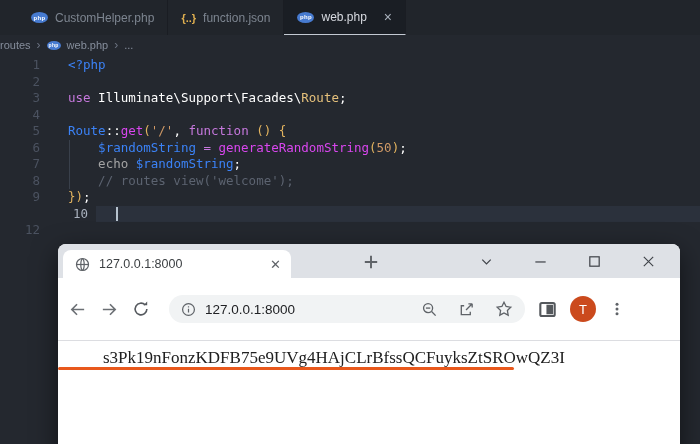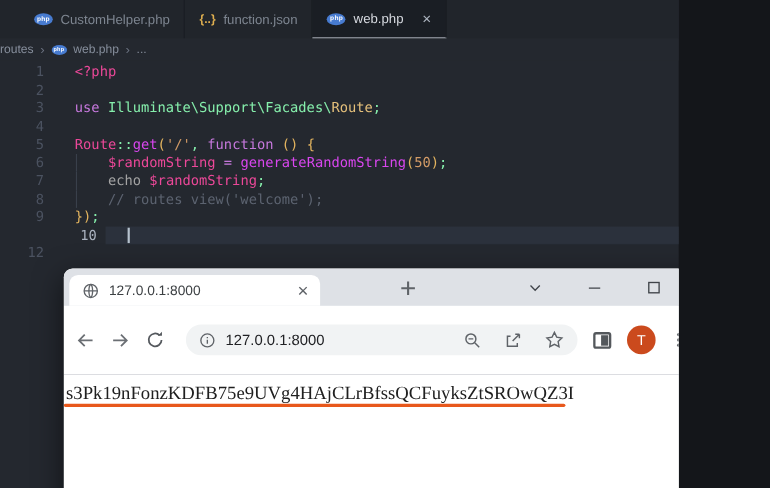--- a/index.html
+++ b/index.html
@@ -1,18 +1,18 @@
 <!DOCTYPE html>
 <html><head>
 <meta charset="utf-8">
 <style>
   * { margin:0; padding:0; box-sizing:border-box; }
   html,body { background:#14161a; }
   .screen{
-    position:relative; width:617px; height:444px; overflow:hidden;
+    position:relative; width:700px; height:444px; overflow:hidden;
     background:#24282f; font-family:"Liberation Sans", sans-serif;
   }
   
   .tabbar{
     position:absolute; left:0; top:0; width:700px; height:35px;
     background:#21252b; display:flex; align-items:stretch; padding-left:18px;
   }
   .vtab{
     display:flex; align-items:center; gap:7px; padding:0 13px;
     font-size:12px; color:#7d8590; border-right:1px solid #1a1d23; cursor:default;
@@ -41,21 +41,21 @@
   .row.current{
     background:linear-gradient(#2b313c,#2b313c) no-repeat 48px 0;
     background-size:calc(100% - 48px) 100%;
     margin-left:48px;
   }
   .gutter{ display:inline-block; width:40px; text-align:right; color:#4b5260; }
   .row.current .gutter{ color:#aab2bf; }
   .codetext{ padding-left:28px; }
   .cursor{ position:absolute; left:68px; top:1px; width:1.5px; height:14px; background:#b6c2ce; }
   .guide{ position:absolute; left:69px; top:0; bottom:0; width:1px; background:#39404b; }
-  .tk-fg{color:#86efac}.tk-red{color:#ec4899}.tk-purple{color:#c678dd}
+  .tk-fg{color:#ffffff}.tk-red{color:#3b82f6}.tk-purple{color:#c678dd}
   .tk-blue{color:#d946ef}.tk-cyan{color:#a3a3a3}.tk-yellow{color:#e5c07b}
   .tk-gold{color:#e3b45f}.tk-orange{color:#d19a66}.tk-comment{color:#5c6370}
   
   .bwindow{
     position:absolute; left:58px; top:244px; width:622px; height:212px;
     border-radius:8px 8px 0 0; overflow:hidden; background:#fff;
     box-shadow:0 8px 26px rgba(0,0,0,.55);
   }
   .btabstrip{ position:relative; height:34px; background:#dee1e6; }
   .btab{
@@ -80,21 +80,21 @@
     display:flex; align-items:center; gap:9px; padding:0 12px; margin-left:6px;
   }
   .url{ flex:1; font-size:13.5px; color:#202124; }
   .toolgap{ width:2px; }
   .avatar{
     width:26px; height:26px; border-radius:50%; background:#cb4a1d;
     color:#fff; font-size:13px; display:flex; align-items:center; justify-content:center;
   }
   .bdivider{ height:1px; background:#dcdde1; }
   .bcontent{ position:relative; background:#fff; height:115px; padding:7px 0 0 2px; }
-  .output{ font-family:"Liberation Serif","DejaVu Serif",serif; font-size:17px; color:#202020; }
+  .output{ font-family:"Liberation Serif","DejaVu Serif",serif; font-size:17px; color:#202020;margin-left:43px; }
   .underline{ position:absolute; left:0; top:26px; width:456px; height:3px; background:#e8581c; border-radius:2px; }
   svg{ display:block; }
 </style>
 </head>
 <body>
 
 <div class="screen">
 
   <div class="tabbar">
     <div class="vtab">

